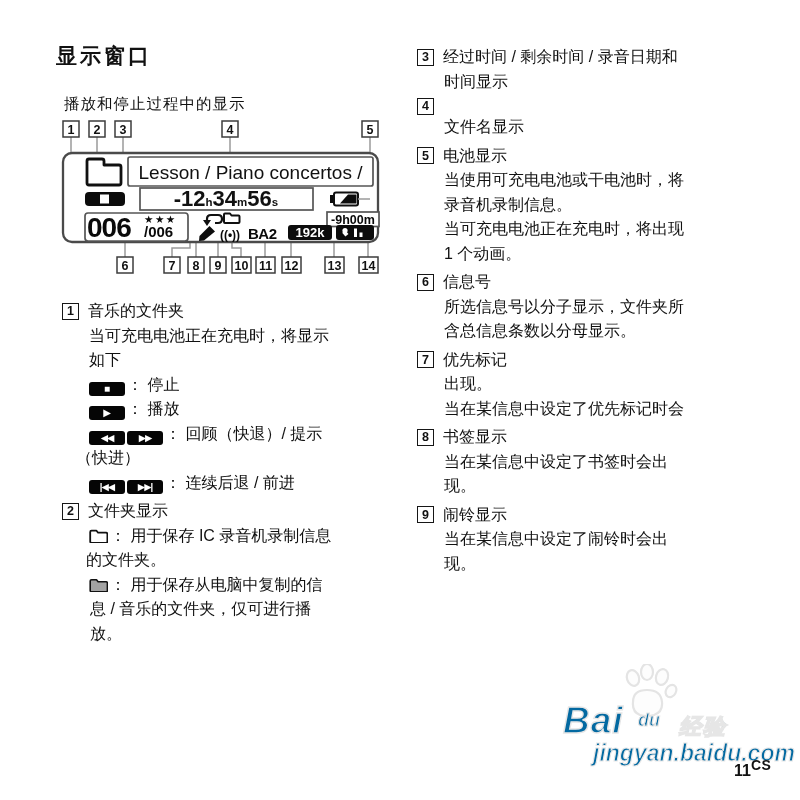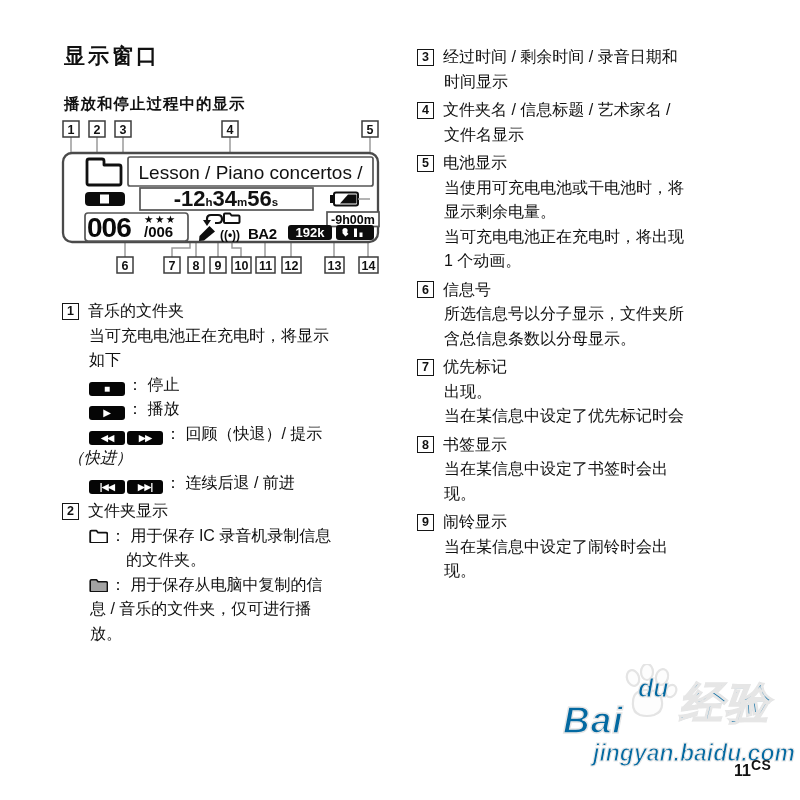--- a/index.html
+++ b/index.html
@@ -2,53 +2,53 @@
 <html><head>
 <meta charset="utf-8">
 <style>
   html,body{margin:0;padding:0;}
   body{
     width:800px;height:800px;background:#ffffff;position:relative;
     font-family:"Liberation Sans","DejaVu Sans",sans-serif;color:#111;
     overflow:hidden;
   }
   .abs{position:absolute;}
-  .page-title{left:64px;top:42px;font-size:21px;font-weight:bold;letter-spacing:3px;}
-  .subtitle{left:64px;top:94px;font-size:15.5px;font-weight:bold;letter-spacing:1px;}
+  .page-title{left:56px;top:42px;font-size:21px;font-weight:bold;letter-spacing:3px;}
+  .subtitle{left:64px;top:94px;font-size:15.5px;font-weight:normal;letter-spacing:1px;}
 
   
   .col{position:absolute;width:338px;font-size:16px;line-height:24.5px;}
   .col-left{left:62px;top:299px;}
   .col-right{left:417px;top:45px;}
   .item{margin-bottom:4px;}
   .hrow{display:flex;align-items:center;}
   .nbox{
     flex:0 0 auto;width:15px;height:15px;border:1.7px solid #161616;
     display:inline-flex;align-items:center;justify-content:center;
     font-size:12.5px;font-weight:bold;margin-right:9px;background:#fff;
   }
   .body-line{margin-left:27px;}
-  .cont2{margin-left:6px;font-style:italic;}
-  .cont-f1{margin-left:64px;}
+  .cont2{margin-left:14px;}
+  .cont-f1{margin-left:24px;}
   .cont-f2{margin-left:28px;}
   .icon-line{margin-left:27px;white-space:nowrap;}
   .pill{
     display:inline-flex;align-items:center;justify-content:center;
     min-width:30px;height:14px;padding:0 3px;margin-right:2px;
     background:#050505;color:#fff;border-radius:3px;
     font-size:9.5px;font-weight:bold;letter-spacing:-1px;
     vertical-align:-2px;line-height:14px;
   }
   .fold{vertical-align:-2px;margin-right:2px;}
 
   
   .wm{color:#0369a1;-webkit-text-stroke:1.4px #e6e6e6;font-weight:bold;font-style:italic;}
   .wm-bai{left:563px;top:700px;font-size:37px;letter-spacing:1px;}
-  .wm-du{left:638px;top:674px;font-size:25px;text-align:right;-webkit-text-stroke:1.2px #e6e6e6;}
-  .wm-cn{left:679px;top:674px;font-size:44px;letter-spacing:2px;}
+  .wm-du{left:638px;top:710px;font-size:18px;text-align:right;-webkit-text-stroke:1.2px #e6e6e6;}
+  .wm-cn{left:679px;top:712px;font-size:22px;letter-spacing:2px;}
   .wm-url{left:563px;top:740px;font-size:23px;margin-left:30px;-webkit-text-stroke:1.1px #e8e8e8;}
   .pagenum{left:734px;top:757px;font-size:16px;font-weight:bold;}
   .pagenum sup{font-size:14px;font-weight:bold;vertical-align:6px;letter-spacing:0.5px;}
 
   
   svg text{font-family:"Liberation Sans","DejaVu Sans",sans-serif;}
   .co-box{fill:#fff;stroke:#3c3c3c;stroke-width:1.5;}
   .co-num{font-size:12.5px;font-weight:bold;fill:#111;text-anchor:middle;}
   .lcd-frame{fill:#fff;stroke:#4a4a4a;stroke-width:2.3;}
   .inbox{fill:#fff;stroke:#555;stroke-width:1.7;}
@@ -237,32 +237,31 @@
     <div class="hrow">
       <span class="nbox">3</span>
       <span>经过时间 / 剩余时间 / 录音日期和</span>
     </div>
     <div class="body-line">时间显示</div>
   </div>
 
   <div class="item">
     <div class="hrow">
       <span class="nbox">4</span>
-      <span>文件夹名 / 信息标题 / 艺术家名 /</span>
     </div>
     <div class="body-line">文件名显示</div>
   </div>
 
   <div class="item">
     <div class="hrow">
       <span class="nbox">5</span>
       <span>电池显示</span>
     </div>
     <div class="body-line">当使用可充电电池或干电池时，将</div>
-    <div class="body-line">显示剩余电量。</div>
+    <div class="body-line">录音机录制信息。</div>
     <div class="body-line">当可充电电池正在充电时，将出现</div>
     <div class="body-line">1 个动画。</div>
   </div>
 
   <div class="item">
     <div class="hrow">
       <span class="nbox">6</span>
       <span>信息号</span>
     </div>
     <div class="body-line">所选信息号以分子显示，文件夹所</div>

